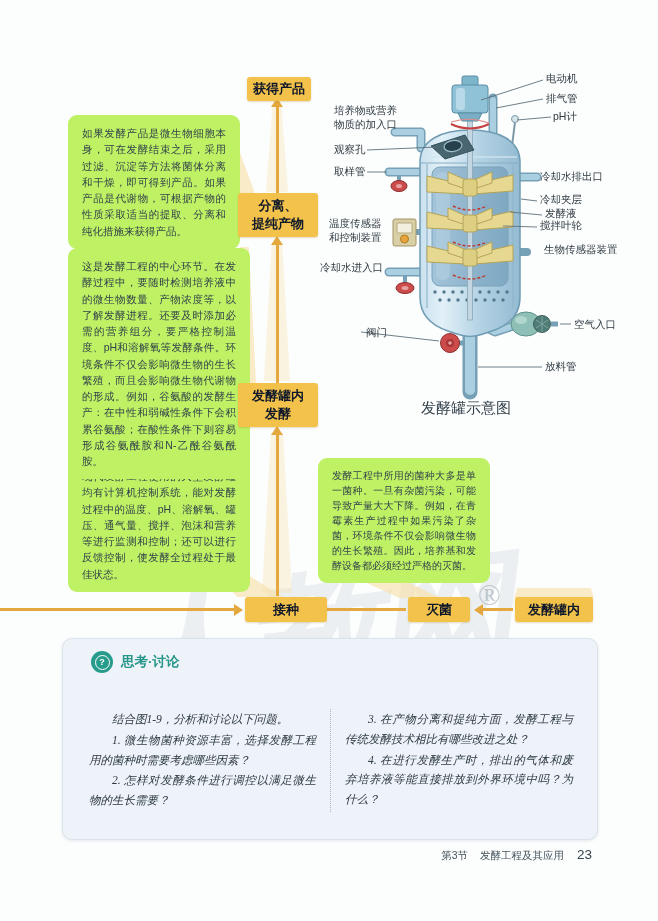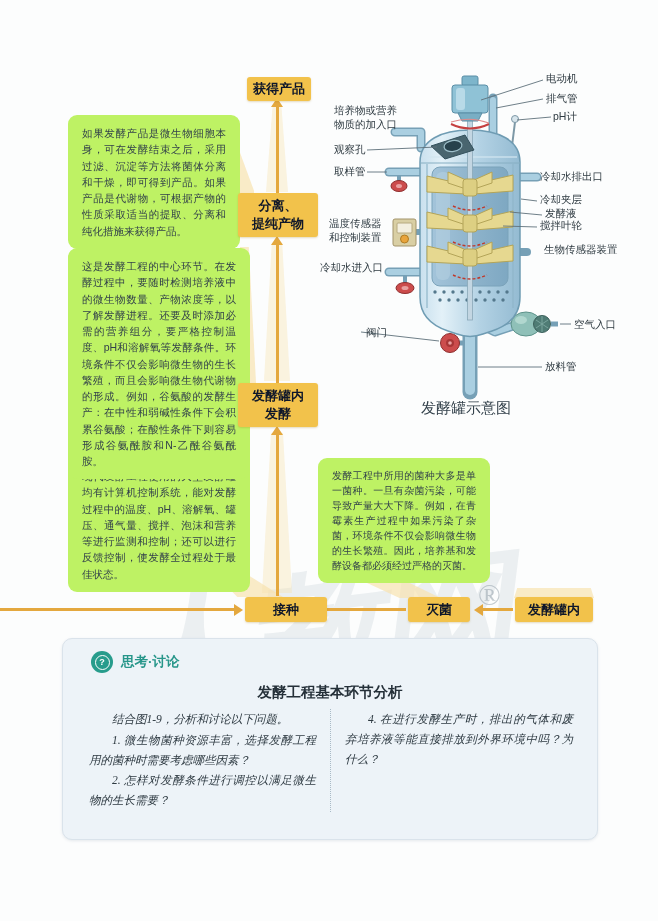--- a/index.html
+++ b/index.html
@@ -258,27 +258,32 @@
   <div class="dlabel" style="left:545px;top:360px;">放料管</div>
   <div class="caption">发酵罐示意图</div>
 
   <div class="panel">
     <div class="panel-head">
       <div class="bulb">
           <div class="bulb-in">?</div>
         </div>
       <span class="tag">思考·讨论</span>
     </div>
-    <div class="ptitle">发酵工程基本环节分析</div>
     <div class="cols">
       <div class="col left">
         <p class="q">结合图1-9，分析和讨论以下问题。</p>
         <p class="q">1. 微生物菌种资源丰富，选择发酵工程用的菌种时需要考虑哪些因素？</p>
         <p class="q">2. 怎样对发酵条件进行调控以满足微生物的生长需要？</p>
       </div>
       <div class="col right">
+        <p class="q">3. 在产物分离和提纯方面，发酵工程与传统发酵技术相比有哪些改进之处？</p>
         <p class="q">4. 在进行发酵生产时，排出的气体和废弃培养液等能直接排放到外界环境中吗？为什么？</p>
       </div>
     </div>
   </div>
 
+  <div class="footer">
+    <span>第3节</span>
+    <span class="ftitle">发酵工程及其应用</span>
+    <span class="pnum">23</span>
+  </div>
 
 </div>
 
 </body></html>

